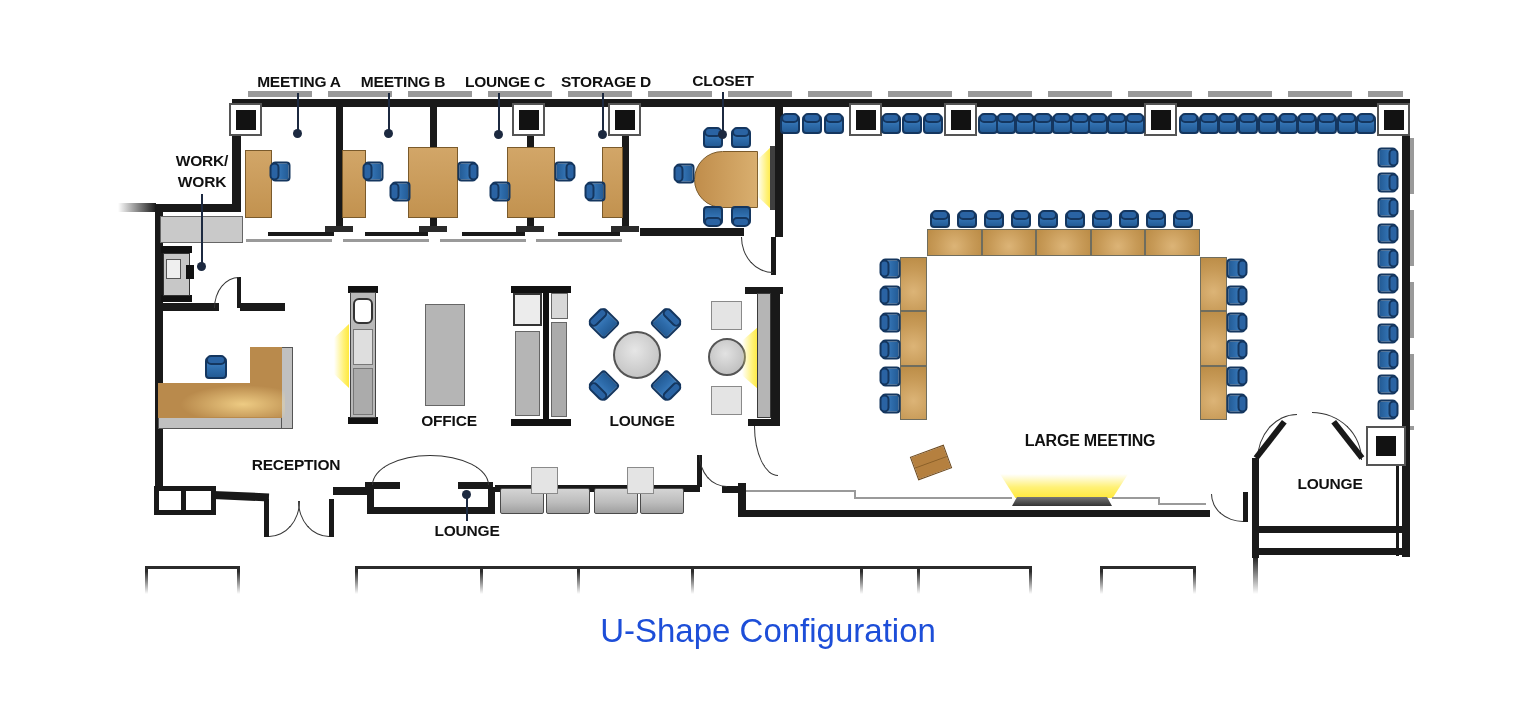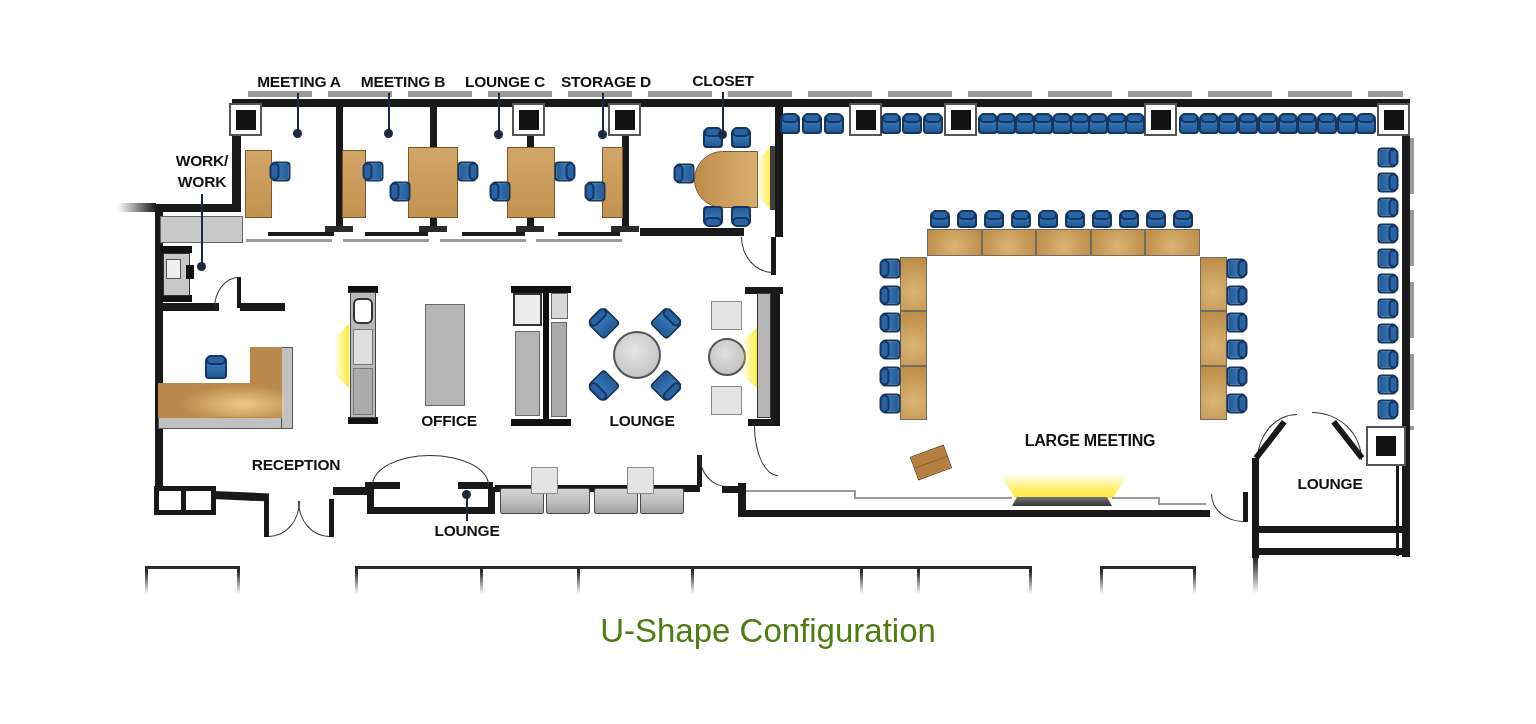--- a/index.html
+++ b/index.html
@@ -33,21 +33,21 @@
     background:linear-gradient(180deg,#d4d4d4 0%,#bdbdbd 55%,#9f9f9f 100%);}
   .sq{position:absolute;box-sizing:border-box;background:#e4e4e4;border:1.5px solid #8a8a8a;}
   .arc{position:absolute;box-sizing:border-box;}
   .glow-l{position:absolute;background:linear-gradient(to left,#ffe93d 0%,#fff176 35%,rgba(255,241,118,0) 100%);
     clip-path:polygon(100% 0,100% 100%,0 78%,0 22%);}
   .glow-up{position:absolute;background:linear-gradient(to top,#ffe93d 0%,#fff176 45%,rgba(255,241,118,0) 100%);
     clip-path:polygon(0 0,100% 0,88% 100%,12% 100%);}
   .lbl{position:absolute;transform:translate(-50%,-50%);font-weight:bold;font-size:15.5px;
     letter-spacing:-.2px;color:#101010;white-space:nowrap;z-index:60;text-align:center;}
   .title{position:absolute;transform:translate(-50%,-50%);font-size:33px;font-weight:400;
-    color:#4d7c0f;white-space:nowrap;z-index:60;}
+    color:#1d4ed8;white-space:nowrap;z-index:60;}
   .leader{position:absolute;width:2px;background:#1c2940;z-index:55;}
   .dot{position:absolute;width:9px;height:9px;border-radius:50%;background:#1c2940;z-index:55;}
   .room{position:absolute;}
 </style>
 </head>
 <body>
 
 <div id="plan">
 
   <div id="gen" class="abs" style="left:0;top:0;width:100%;height:100%;">

